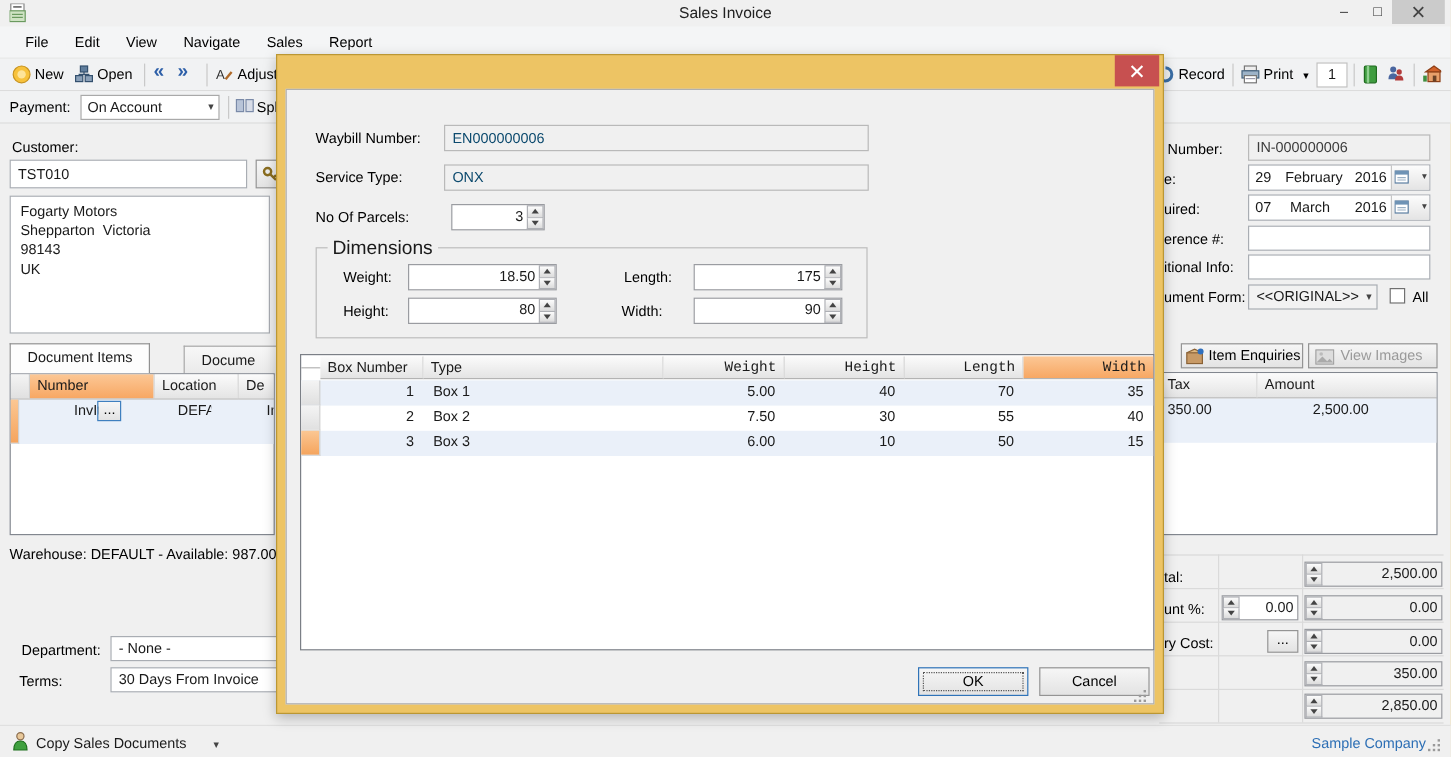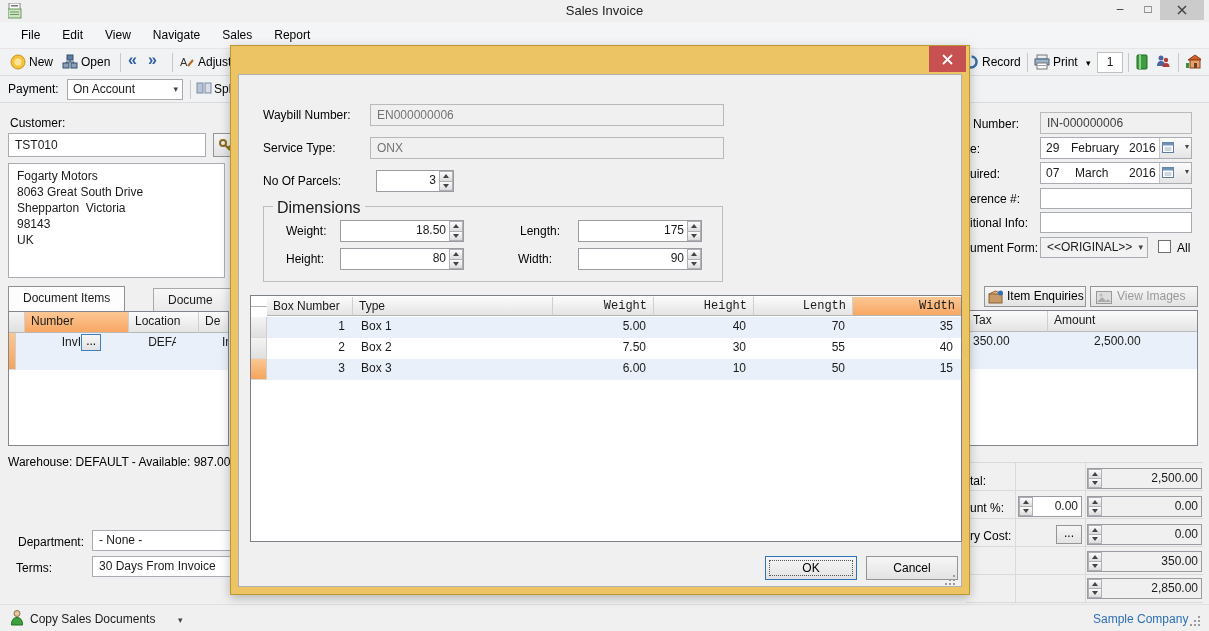--- a/index.html
+++ b/index.html
@@ -20,21 +20,21 @@
   #toolbar2 { top:76px; height:27px; }
   .tbtxt { position:absolute; top:6px; font-size:12px; color:#000; white-space:nowrap; }
   .vsep { position:absolute; top:4px; width:1px; height:19px; background:#c9c9c9; }
   .chev { position:absolute; top:2px; font-size:16px; font-weight:bold; color:#2d5fa8; }
   #copies-box { position:absolute; left:1097px; top:3px; width:26px; height:21px; background:#fff; border:1px solid #c0c0c0; text-align:center; line-height:19px; }
   .icon16 { position:absolute; top:5px; width:16px; height:16px; }
   #payment-combo { position:absolute; left:67px; top:3px; width:116px; height:21px; background:#fff; border:1px solid #a9a9a9; padding:2px 5px; }
   #payment-combo .arr { position:absolute; right:4px; top:4px; font-size:9px; color:#444; }
 
   
-  .ro { position:absolute; background:#f0f0f0; border:1px solid #b9b9b9; color:#737373; padding:3px 6px; font-size:12px; white-space:nowrap; overflow:hidden; }
+  .ro { position:absolute; background:#f0f0f0; border:1px solid #b9b9b9; color:#0c4a6e; padding:3px 6px; font-size:12px; white-space:nowrap; overflow:hidden; }
   .inp { position:absolute; background:#fff; border:1px solid #a9adb3; padding:3px 6px; font-size:12px; }
   .combo { position:absolute; background:#fff; border:1px solid #a9adb3; padding:2px 6px; font-size:12px; white-space:nowrap; overflow:hidden; }
   .combo .arr { position:absolute; right:4px; top:4px; font-size:9px; color:#444; }
   .btn { position:absolute; background:linear-gradient(#f6f6f6,#e3e3e3); border:1px solid #949494; text-align:center; font-size:12px; color:#000; }
   .btn.focused { border:1px solid #2f73b8; }
   .btn.focused::before { content:""; position:absolute; inset:3px; border:1px dotted #555; }
   .chk { position:absolute; width:13px; height:13px; background:#fff; border:1px solid #707070; }
 
   
   .sf { position:absolute; display:flex; background:#fff; border:1px solid #9a9ca1; }
@@ -199,21 +199,20 @@
 <span class="lbl" style="left:10px;top:116px">Customer:</span>
 <div class="inp" style="left:8px;top:133px;width:198px;height:24px;line-height:16px">TST010</div>
 <div class="btn" style="left:213px;top:133px;width:24px;height:24px">
   <svg width="14" height="14" style="margin-top:4px">
     <circle cx="5" cy="5" r="3" fill="none" stroke="#8a6d1f" stroke-width="2"></circle>
     <path d="M7.5 7.5 L12 12 M10 10 L12 8" stroke="#8a6d1f" stroke-width="2"></path>
   </svg>
 </div>
 <div class="inp" style="left:8px;top:163px;width:217px;height:115px;padding:4px 8px" id="address-box">
     <div class="addr-line">Fogarty Motors</div>
-    <div class="addr-line">8063 Great South Drive</div>
     <div class="addr-line">Shepparton  Victoria</div>
     <div class="addr-line">98143</div>
     <div class="addr-line">UK</div>
   </div>
 
 <div class="tab active" style="left:8px;top:286px">Document Items</div>
 <div class="tab inactive" style="left:153px;width:90px">Docume</div>
 
 <div class="grid" style="left:8px;top:311px;width:221px;height:135px">
   <div class="g-head">

